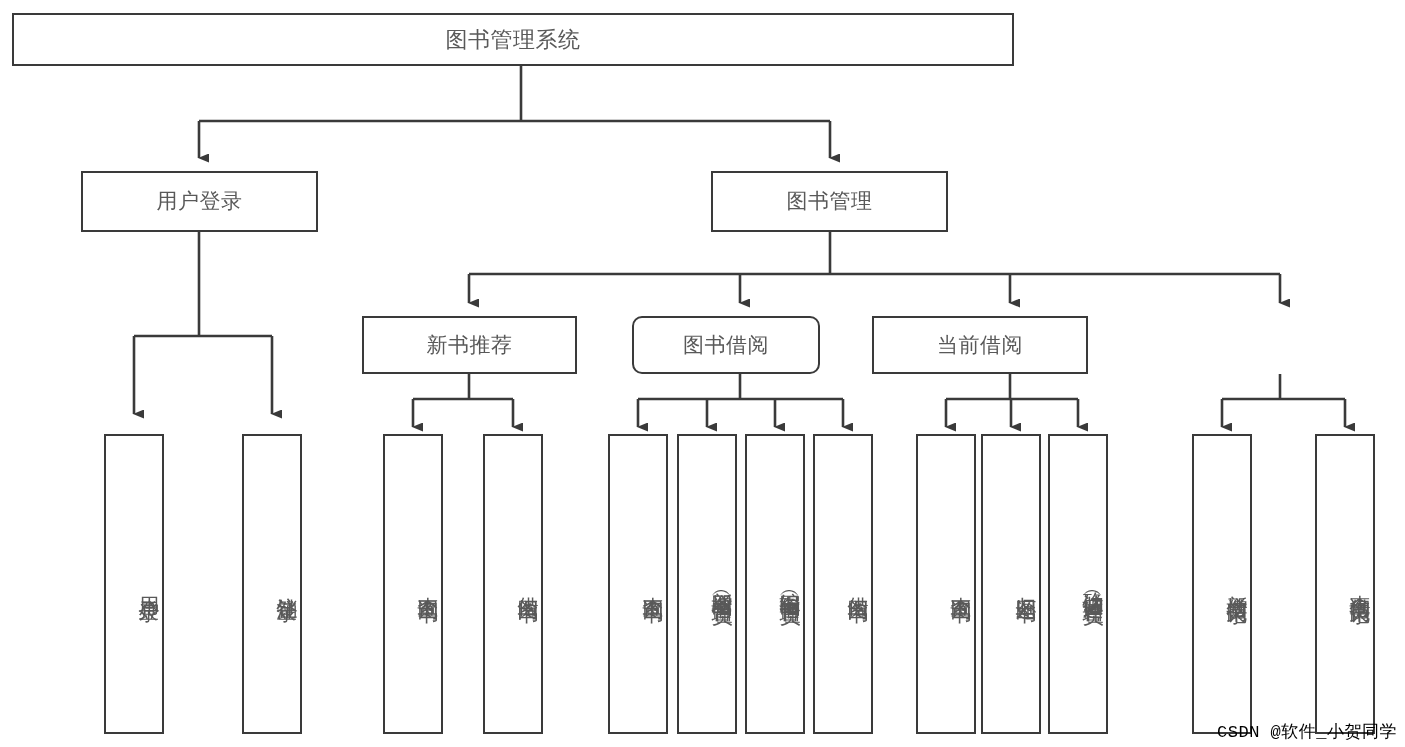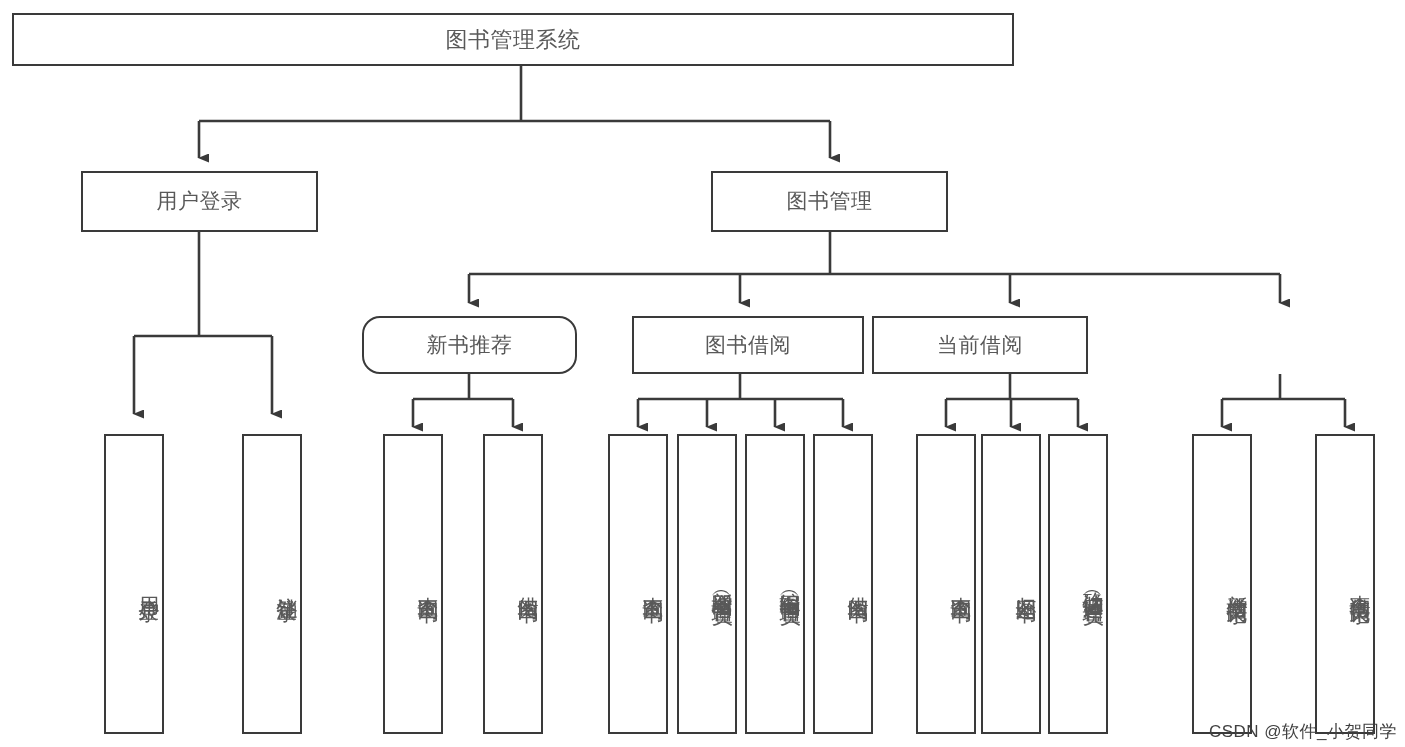--- a/index.html
+++ b/index.html
@@ -59,23 +59,24 @@
   .node-v .vtext {
     writing-mode: vertical-rl;
     text-orientation: upright;
     display: block;
   }
   .watermark {
     position: absolute;
     right: 8px;
     bottom: 4px;
     font-size: 17px;
-    color: #404040;
+    color: #000000;
     letter-spacing: 0.5px;
     white-space: nowrap;
+    font-family: Liberation Mono, monospace;
   }
 </style>
 </head>
 <body>
 
 <div id="canvas">
 
   <svg class="edges" viewBox="0 0 1405 747" xmlns="http://www.w3.org/2000/svg">
     <defs>
       <marker id="arrow" markerWidth="10" markerHeight="11" refX="4.5" refY="10" orient="auto" markerUnits="userSpaceOnUse">
@@ -132,24 +133,24 @@
     <span>图书管理系统</span>
   </div>
 
   <div class="node node-h" style="left:81px; top:171px; width:237px; height:61px;">
     <span>用户登录</span>
   </div>
   <div class="node node-h" style="left:711px; top:171px; width:237px; height:61px;">
     <span>图书管理</span>
   </div>
 
-  <div class="node node-h" style="left:362px; top:316px; width:215px; height:58px;border-radius:18px;">
+  <div class="node node-h" style="left:362px; top:316px; width:215px; height:58px;">
     <span>新书推荐</span>
   </div>
-  <div class="node node-h" style="left:632px; top:316px; width:232px; height:58px;">
+  <div class="node node-h" style="left:632px; top:316px; width:188px; height:58px;border-radius:10px;">
     <span>图书借阅</span>
   </div>
   <div class="node node-h" style="left:872px; top:316px; width:216px; height:58px;">
     <span>当前借阅</span>
   </div>
 
   <div class="node node-v" style="left:104px; top:434px; width:60px; height:300px;">
     <span class="vtext">用户登录</span>
   </div>
   <div class="node node-v" style="left:242px; top:434px; width:60px; height:300px;">

